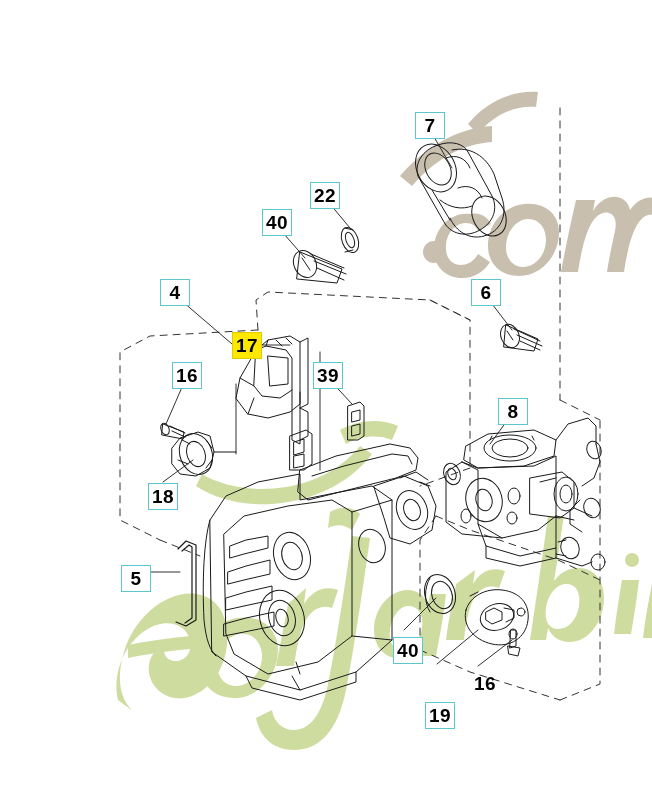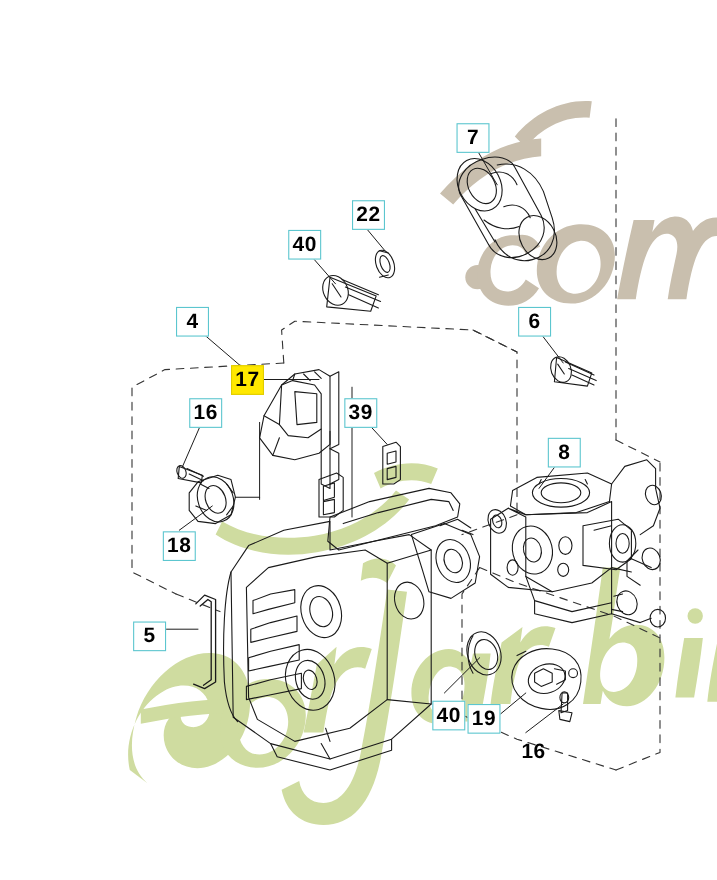--- a/index.html
+++ b/index.html
@@ -7,21 +7,21 @@
        font-family:"Liberation Sans",sans-serif;}
   #sheet{position:relative;width:652px;height:800px;background:#fff;overflow:hidden;}
   #wm,#art,#callouts{position:absolute;left:0;top:0;width:652px;height:800px;}
   #wm{z-index:1;}
   #art{z-index:2;}
   #callouts{z-index:3;}
   .cbox{position:absolute;background:#ffffff;border:1.6px solid #5cc6cf;
         color:#000;font-size:19px;font-weight:700;line-height:1;
         display:flex;align-items:center;justify-content:center;
         width:30px;height:27px;letter-spacing:.5px;box-sizing:border-box;}
-  .cbox.hl{background:#ffe800;border-color:#e0cc00;}
+  .cbox.hl{background:#ffe800;border-color:#e0cc00;margin-left:22px;}
   .cbox.plain{background:transparent;border:none;width:auto;height:auto;}
 </style>
 </head>
 <body>
 
 <div id="sheet">
 
   <svg id="wm" viewBox="0 0 652 800">
     <g fill="#cfdca0">
 
@@ -323,21 +323,21 @@
 
     </g>
   </svg>
 
   <div id="callouts">
 
     <div class="cbox" style="left:415px;top:112px">
       <span>7</span>
     </div>
 
-    <div class="cbox" style="left:320px;top:182px">
+    <div class="cbox" style="left:310px;top:182px">
       <span>22</span>
     </div>
 
     <div class="cbox" style="left:262px;top:209px">
       <span>40</span>
     </div>
 
     <div class="cbox" style="left:471px;top:279px">
       <span>6</span>
     </div>
@@ -367,21 +367,21 @@
     </div>
 
     <div class="cbox" style="left:121px;top:565px">
       <span>5</span>
     </div>
 
     <div class="cbox" style="left:393px;top:637px">
       <span>40</span>
     </div>
 
-    <div class="cbox" style="left:425px;top:640px">
+    <div class="cbox" style="left:425px;top:702px">
       <span>19</span>
     </div>
 
     <div class="cbox plain" style="left:474px;top:674px;font-size:19px;font-weight:700;color:#000">
       <span>16</span>
     </div>
 
   </div>
 
 </div>

